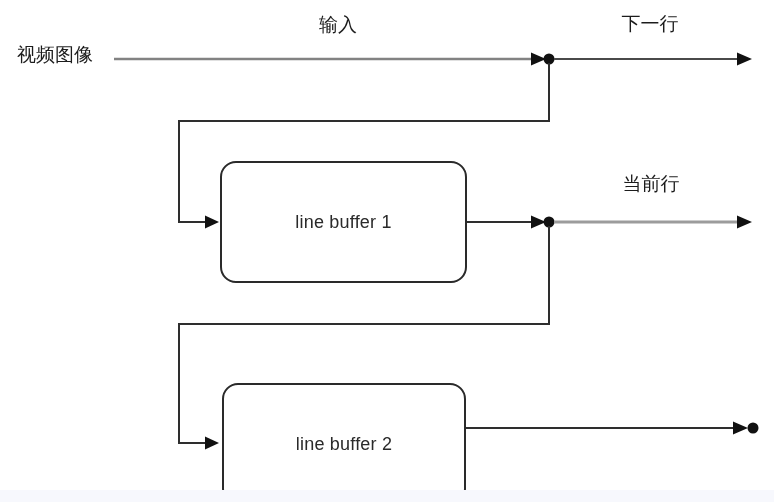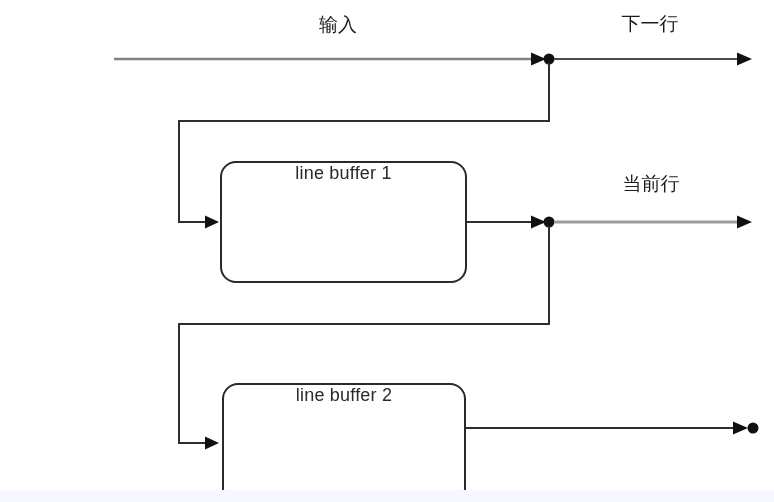--- a/index.html
+++ b/index.html
@@ -22,21 +22,21 @@
     width: 774px;
     height: 502px;
   }
   .node-box {
     position: absolute;
     box-sizing: border-box;
     background: #ffffff;
     border: 2px solid #2a2a2a;
     border-radius: 16px;
     display: flex;
-    align-items: flex-start;
+    align-items: center;
     justify-content: center;
     font-size: 18px;
     color: #2a2a2a;
     letter-spacing: 0.2px;
   }
   .node-box.buffer1 { left: 220px; top: 161px; width: 247px; height: 122px; }
   .node-box.buffer2 { left: 222px; top: 367px; width: 244px; height: 122px; margin-top: 16px; }
   .lbl {
     position: absolute;
     color: #1c1c1c;
@@ -91,18 +91,19 @@
     <circle cx="753" cy="428" r="5.5" stroke="none" fill="#111111"></circle>
   </svg>
 
   <div class="node-box buffer1">
     <span>line buffer 1</span>
   </div>
   <div class="node-box buffer2">
     <span>line buffer 2</span>
   </div>
 
+  <div class="lbl video-image">视频图像</div>
   <div class="lbl next-row">下一行</div>
   <div class="lbl input">输入</div>
   <div class="lbl current-row">当前行</div>
 
   <div class="bottom-strip"></div>
 </div>
 
 </body></html>

